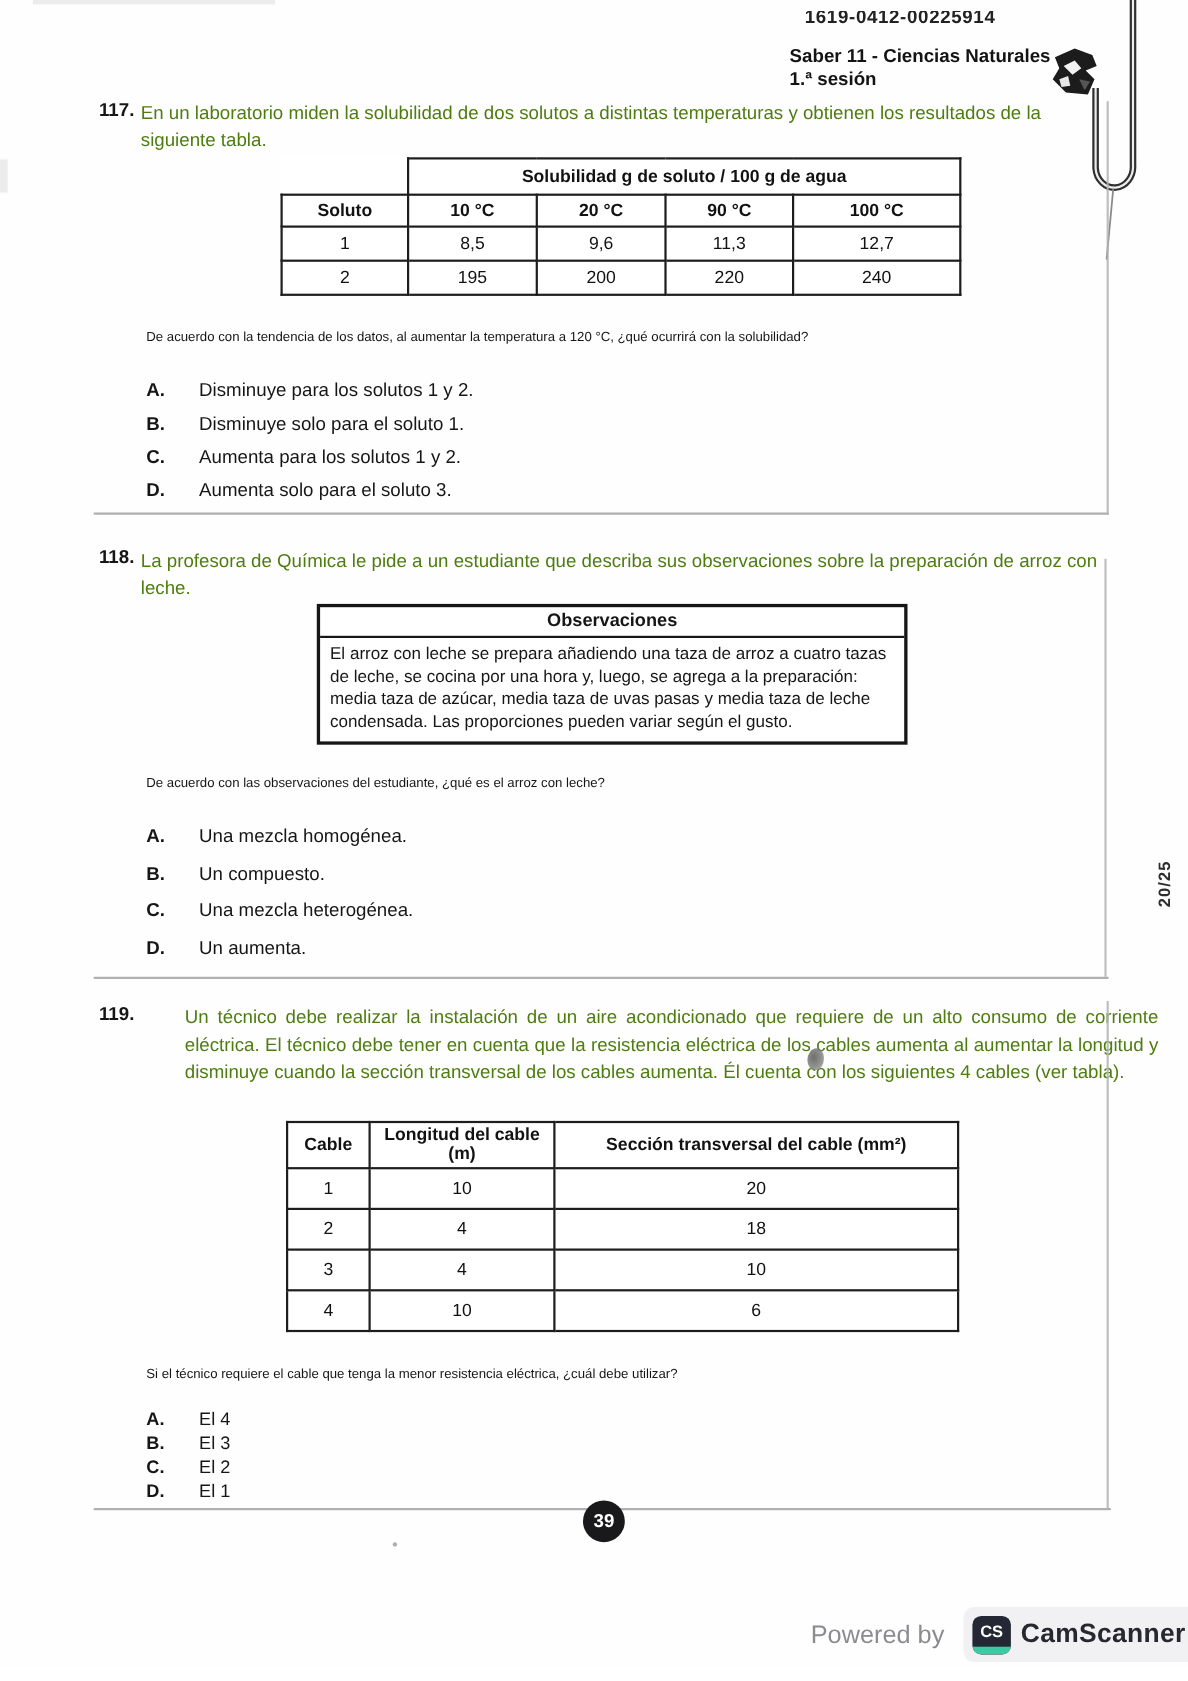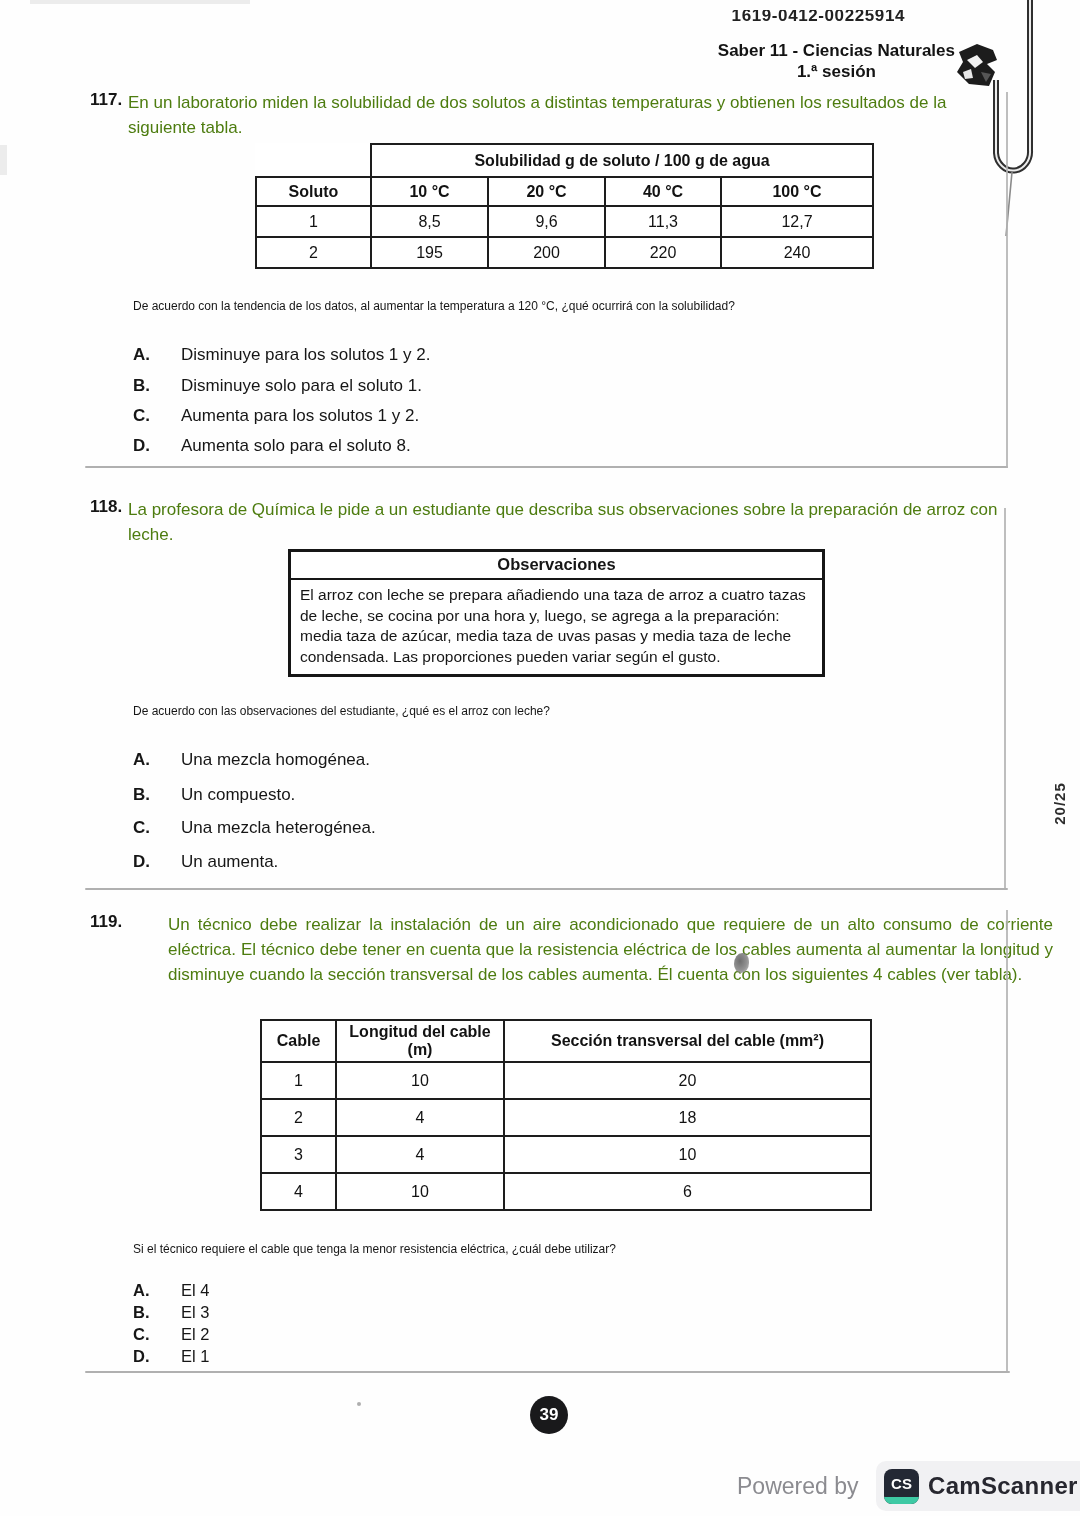--- a/index.html
+++ b/index.html
@@ -6,21 +6,21 @@
   html,body { background:#ffffff; }
   #page {
     position:relative; width:1080px; height:1516px; overflow:hidden;
     background:#fefefe; font-family:"Liberation Sans", sans-serif; color:#161616;
   }
   .abs { position:absolute; }
 
   
   .scan-id { position:absolute; right:175px; top:6px; font-size:17px; font-weight:600;
              letter-spacing:.6px; color:#222; clip-path:inset(4px 0 0 0); }
-  .hdr { position:absolute; right:125px; top:40px; text-align:center;
+  .hdr { position:absolute; right:125px; top:40px; text-align:left;
          font-weight:bold; font-size:17px; line-height:21px; color:#131313; }
   .hdr span { display:block; }
 
   
   .qnum { position:absolute; font-weight:bold; font-size:17px; }
   .stem { position:absolute; font-size:17px; line-height:25px; color:#4d7c0f; }
   .just { text-align:justify;margin-left:40px; }
   .prompt { position:absolute; font-size:12px; line-height:24px; }
   .opt { position:absolute; display:flex; font-size:17px; }
   .opt-letter { font-weight:bold; width:48px; flex:0 0 48px; }
@@ -39,21 +39,21 @@
   .obs { position:absolute; border:3px solid #161616; background:#fff; }
   .obs-title { border-bottom:2px solid #161616; text-align:center; font-weight:bold;
                font-size:16.5px; padding:3px 16px 4px; }
   .obs-body { font-size:15.5px; line-height:20.5px; padding:5px 9px 7px; }
 
   
   .sidenote { position:absolute; left:1038px; top:795px; transform:rotate(-90deg);
               font-size:15px; font-weight:bold; color:#2d2d2d; letter-spacing:1px; }
 
   
-  .badge { position:absolute; left:530px; top:1396px; width:38px; height:38px;
+  .badge { position:absolute; left:530px; top:1364px; width:38px; height:38px;
            border-radius:50%; background:#19191b; color:#fff; font-weight:bold;
            font-size:17px; display:flex; align-items:center; justify-content:center; }
 
   
   .pby { position:absolute; left:737px; top:1473px; font-size:23px; color:#8b8b90; }
   .pill { position:absolute; left:876px; top:1461px; height:50px; background:#f1f1f3;
           border-radius:10px; display:flex; align-items:center; gap:9px; padding:0 15px 0 8px; }
   .cs { width:35px; height:35px; border-radius:8px; background:#232834; position:relative;
         color:#fff; font-weight:bold; font-size:15px; display:flex; align-items:center;
         justify-content:center; overflow:hidden; padding-bottom:5px; }
@@ -108,21 +108,21 @@
       </colgroup>
     <tbody>
         <tr style="height:33px">
       <td class="ghost"></td>
       <td class="th" colspan="4">Solubilidad g de soluto / 100 g de agua</td>
     </tr>
     <tr style="height:29px">
       <td class="th">Soluto</td>
       <td class="th">10 °C</td>
       <td class="th">20 °C</td>
-      <td class="th">40 °C</td>
+      <td class="th">90 °C</td>
       <td class="th">100 °C</td>
     </tr>
     <tr style="height:31px">
       <td>1</td>
       <td>8,5</td>
       <td>9,6</td>
       <td>11,3</td>
       <td>12,7</td>
     </tr>
     <tr style="height:31px">
@@ -144,21 +144,21 @@
   <div class="opt" style="left:133px;top:376px;">
     <span class="opt-letter">B.</span>
     <span>Disminuye solo para el soluto 1.</span>
   </div>
   <div class="opt" style="left:133px;top:406px;">
     <span class="opt-letter">C.</span>
     <span>Aumenta para los solutos 1 y 2.</span>
   </div>
   <div class="opt" style="left:133px;top:436px;">
     <span class="opt-letter">D.</span>
-    <span>Aumenta solo para el soluto 8.</span>
+    <span>Aumenta solo para el soluto 3.</span>
   </div>
 
   <div class="sep" style="left:85px;top:466px;width:923px;"></div>
   <div class="rline" style="left:1006px;top:92px;height:376px;"></div>
 
   <div class="qnum" style="left:90px;top:497px;">118.</div>
   <div class="stem" style="left:128px;top:497px;width:872px;">La profesora de Química le pide a un estudiante que describa sus observaciones sobre la preparación de arroz con leche.</div>
 
   <div class="obs" style="left:288px;top:549px;width:537px;">
     <div class="obs-title">Observaciones</div>

